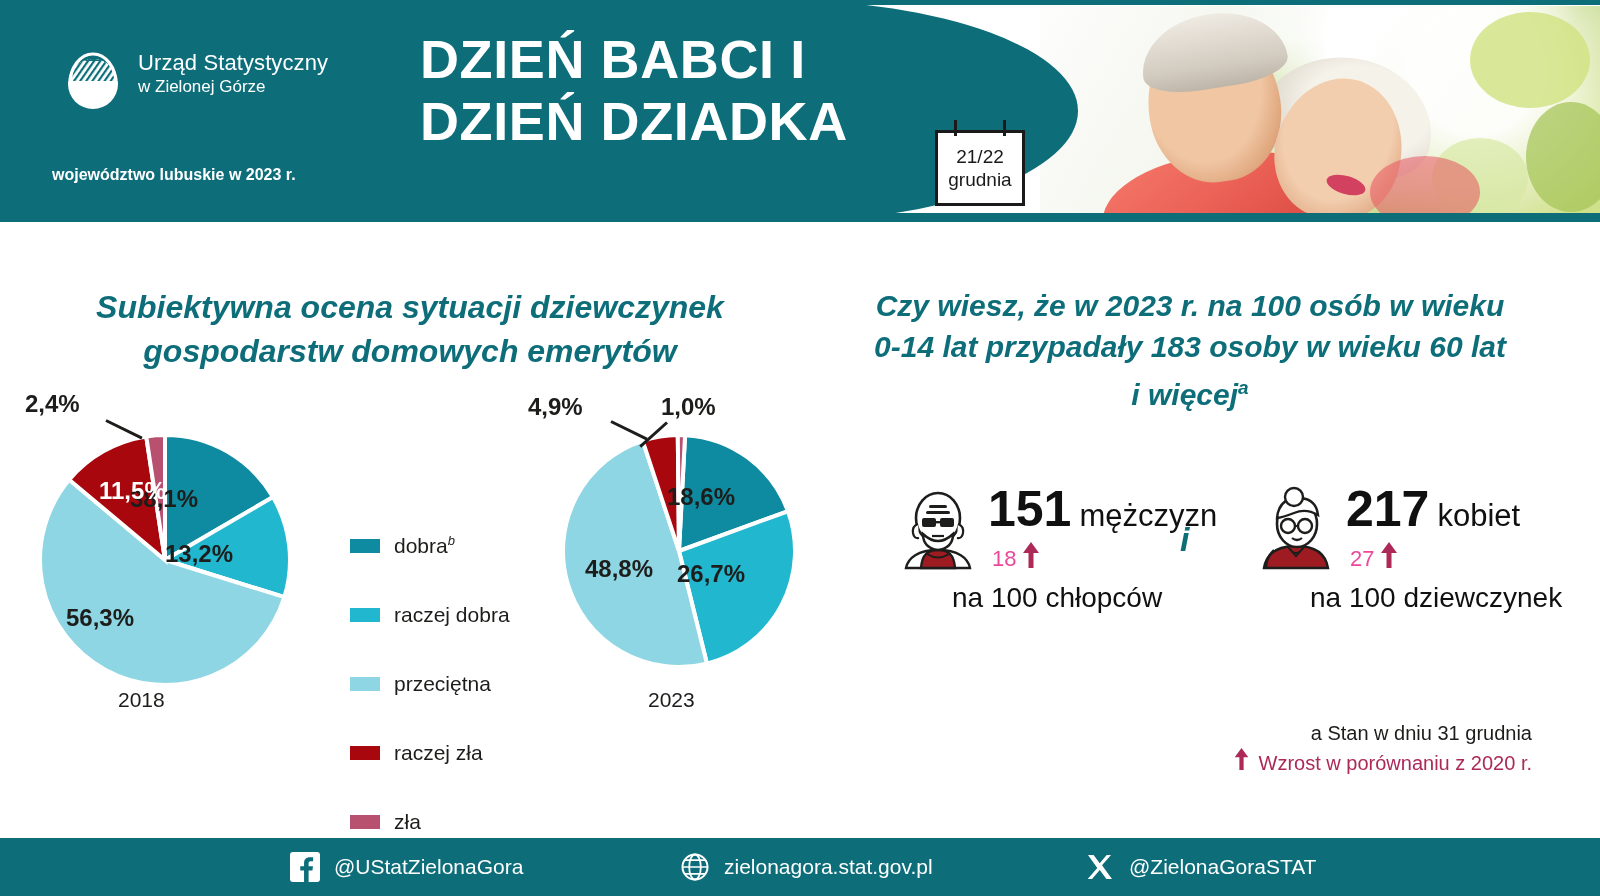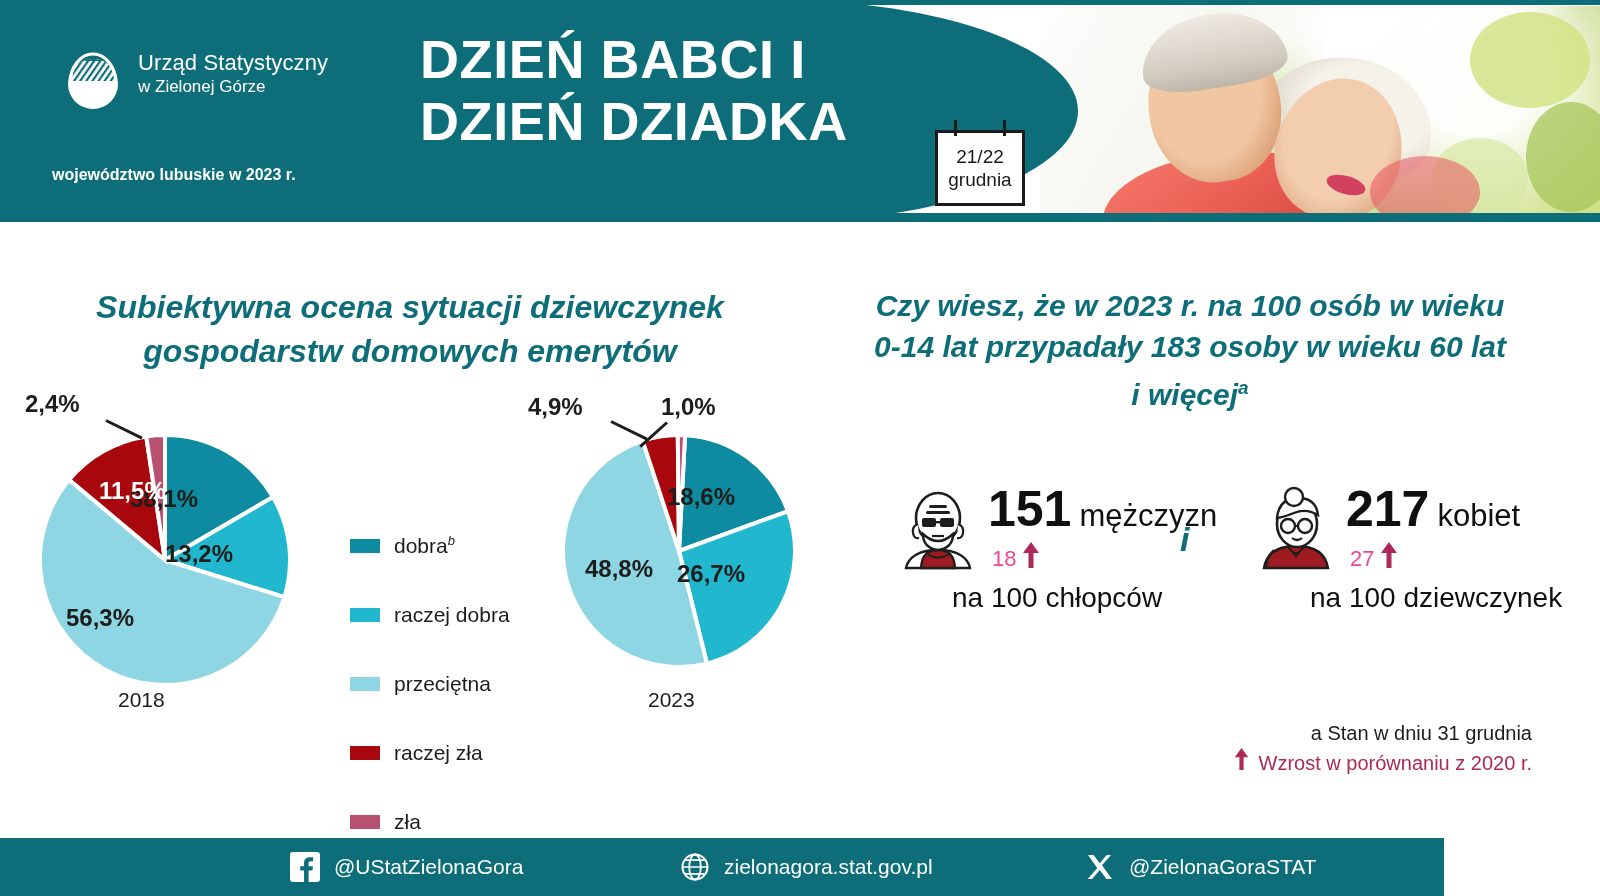--- a/index.html
+++ b/index.html
@@ -86,21 +86,21 @@
   .stat-sub { position:absolute; left:56px; top:98px; font-size:28px; color:#101010; white-space:nowrap; }
   .joiner { position:absolute; left:1180px; top:520px; color:#0d6e7a; font-size:34px;
             font-weight:bold; font-style:italic; }
 
   .footnotes { position:absolute; right:68px; top:718px; text-align:right; }
   .fn { font-size:20px; color:#1d1d1b; line-height:30px; white-space:nowrap; }
   .fn-arrow { color:#ad2a58; display:flex; align-items:center; justify-content:flex-end; }
   .fn-arrow .tri { margin-right:9px; }
 
   
-  .footer { position:absolute; left:0; bottom:0; width:1444px; height:58px; background:#0d6e7a; }
+  .footer { position:absolute; left:0; bottom:0; width:1600px; height:58px; background:#0d6e7a; }
   .f-item { position:absolute; top:0; height:58px; display:flex; align-items:center; color:#fff; font-size:21px; }
   .f-icon { width:30px; height:30px; margin-right:14px; flex:0 0 auto; }
 </style>
 </head>
 <body>
 
 <div class="page">
 
   <div class="header">
 

